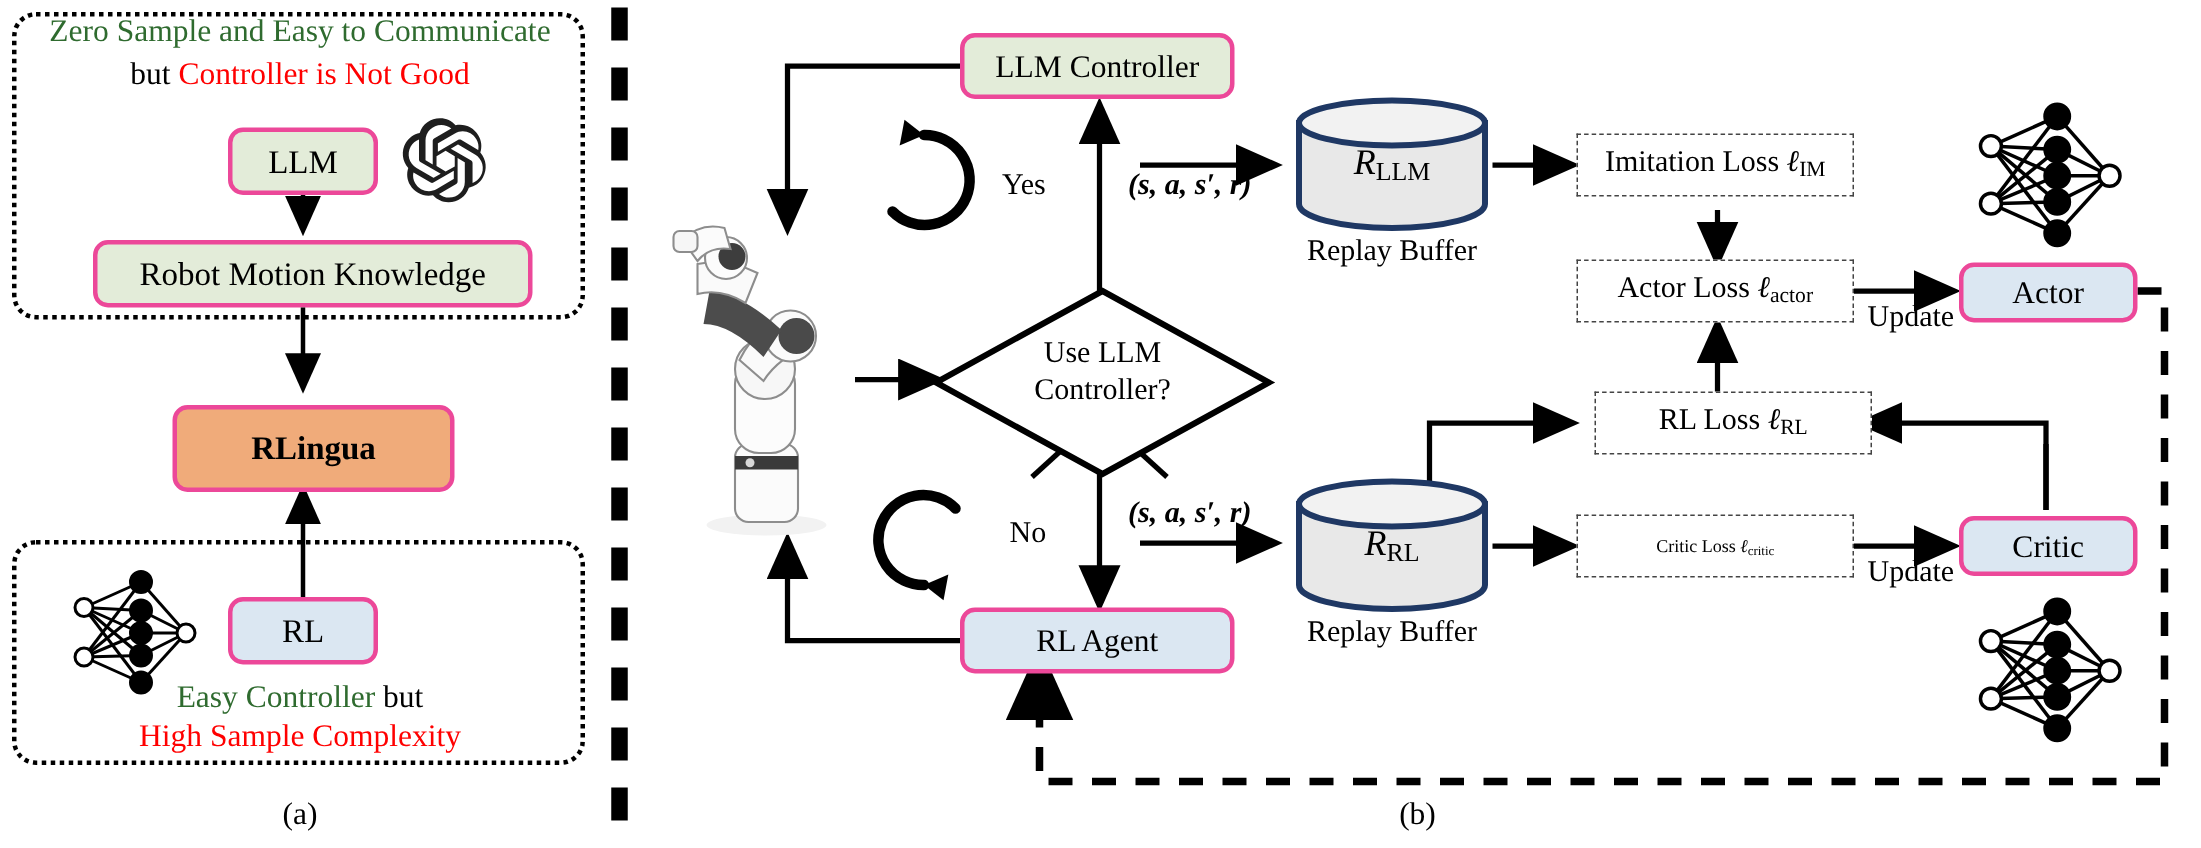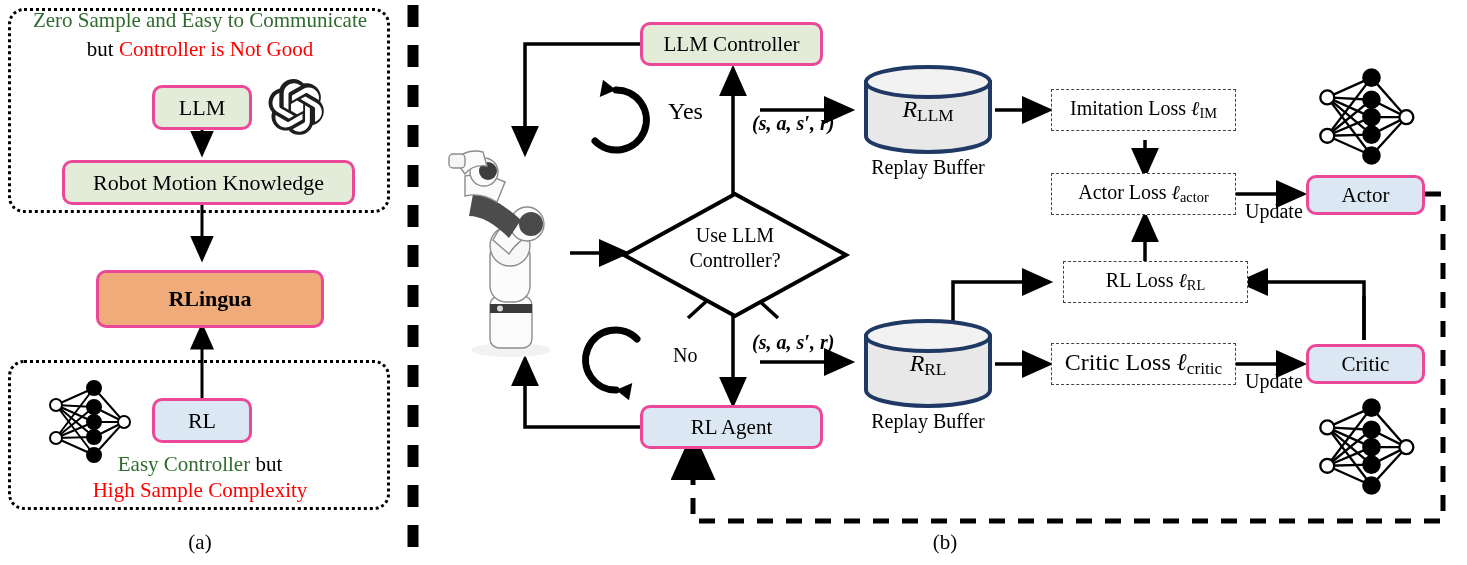--- a/index.html
+++ b/index.html
@@ -61,21 +61,21 @@
     <defs>
       <marker id="ah" markerWidth="10" markerHeight="10" refX="7.5" refY="4" orient="auto">
         <path d="M0,0 L9,4 L0,8 Z" fill="#000"></path>
       </marker>
     </defs>
     <line x1="202" y1="130" x2="202" y2="153" stroke="#000" stroke-width="3" marker-end="url(#ah)"></line>
     <line x1="202" y1="205" x2="202" y2="258" stroke="#000" stroke-width="3" marker-end="url(#ah)"></line>
     <line x1="202" y1="418" x2="202" y2="327" stroke="#000" stroke-width="3" marker-end="url(#ah)"></line>
   </svg>
 
-  <div class="node-box orange" style="left:96px;top:270px;width:228px;height:58px;font-size:22px;">
+  <div class="node-box orange" style="left:115px;top:270px;width:188px;height:58px;font-size:22px;">
     <span>RLingua</span>
   </div>
 
   <div class="panel-dotted" style="left:8px;top:360px;width:382px;height:150px;"></div>
 
   <div class="node-box blue" style="left:152px;top:398px;width:100px;height:45px;font-size:22px;">
     <span>RL</span>
   </div>
 
   <svg class="abs" style="left:42px;top:378px;" width="92" height="86" viewBox="0 0 92 86">
@@ -180,21 +180,21 @@
   </div>
 
   <div class="node-box green" style="left:640px;top:22px;width:183px;height:44px;font-size:21px;">
     <span>LLM Controller</span>
   </div>
 
   <div class="node-box blue" style="left:640px;top:405px;width:183px;height:44px;font-size:21px;">
     <span>RL Agent</span>
   </div>
 
-  <div class="lbl" style="left:668px;top:98px;font-size:24px;">
+  <div class="lbl" style="left:668px;top:112px;font-size:20px;">
     <span>Yes</span>
   </div>
   <div class="lbl" style="left:673px;top:344px;font-size:20px;">
     <span>No</span>
   </div>
 
   <div class="lbl" style="left:752px;top:112px;font-size:20px;">
     <span class="bi">(<i>s</i>, <i>a</i>, <i>s</i>′, <i>r</i>)</span>
   </div>
   <div class="lbl" style="left:752px;top:331px;font-size:20px;">
@@ -259,21 +259,21 @@
   </div>
 
   <div class="dash-box" style="left:1051px;top:173px;width:185px;height:42px;font-size:20px;">
     <span><span>Actor Loss</span>&nbsp;<span class="mi">ℓ</span><span class="sub">actor</span></span>
   </div>
 
   <div class="dash-box" style="left:1051px;top:261px;width:185px;height:42px;font-size:20px;margin-left:12px;">
     <span><span>RL Loss</span>&nbsp;<span class="mi">ℓ</span><span class="sub">RL</span></span>
   </div>
 
-  <div class="dash-box" style="left:1051px;top:343px;width:185px;height:42px;font-size:24px;">
+  <div class="dash-box" style="left:1051px;top:343px;width:185px;height:42px;font-size:12px;">
     <span><span>Critic Loss</span>&nbsp;<span class="mi">ℓ</span><span class="sub">critic</span></span>
   </div>
 
   <div class="lbl" style="left:1245px;top:200px;font-size:20px;">
     <span>Update</span>
   </div>
   <div class="lbl" style="left:1245px;top:370px;font-size:20px;">
     <span>Update</span>
   </div>
 

